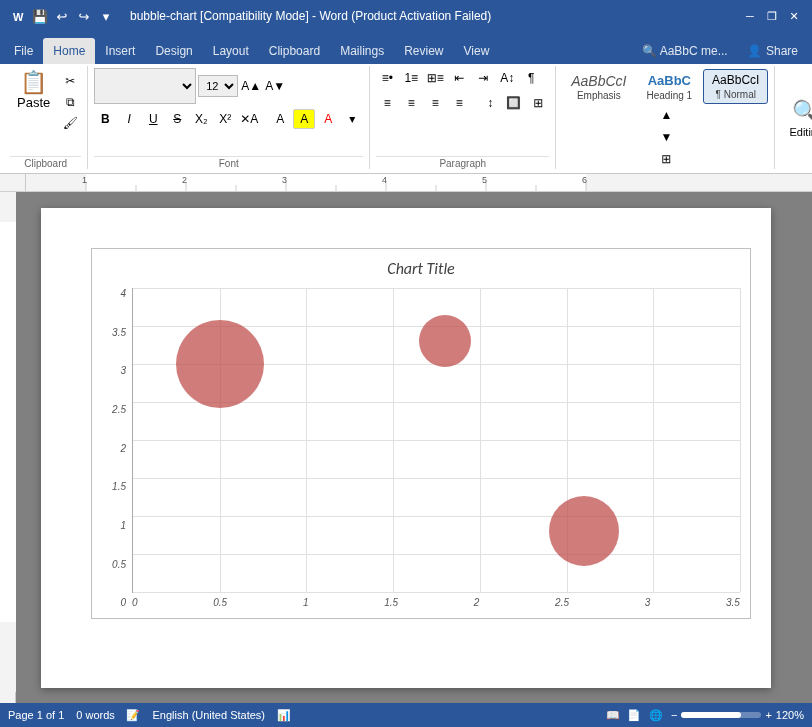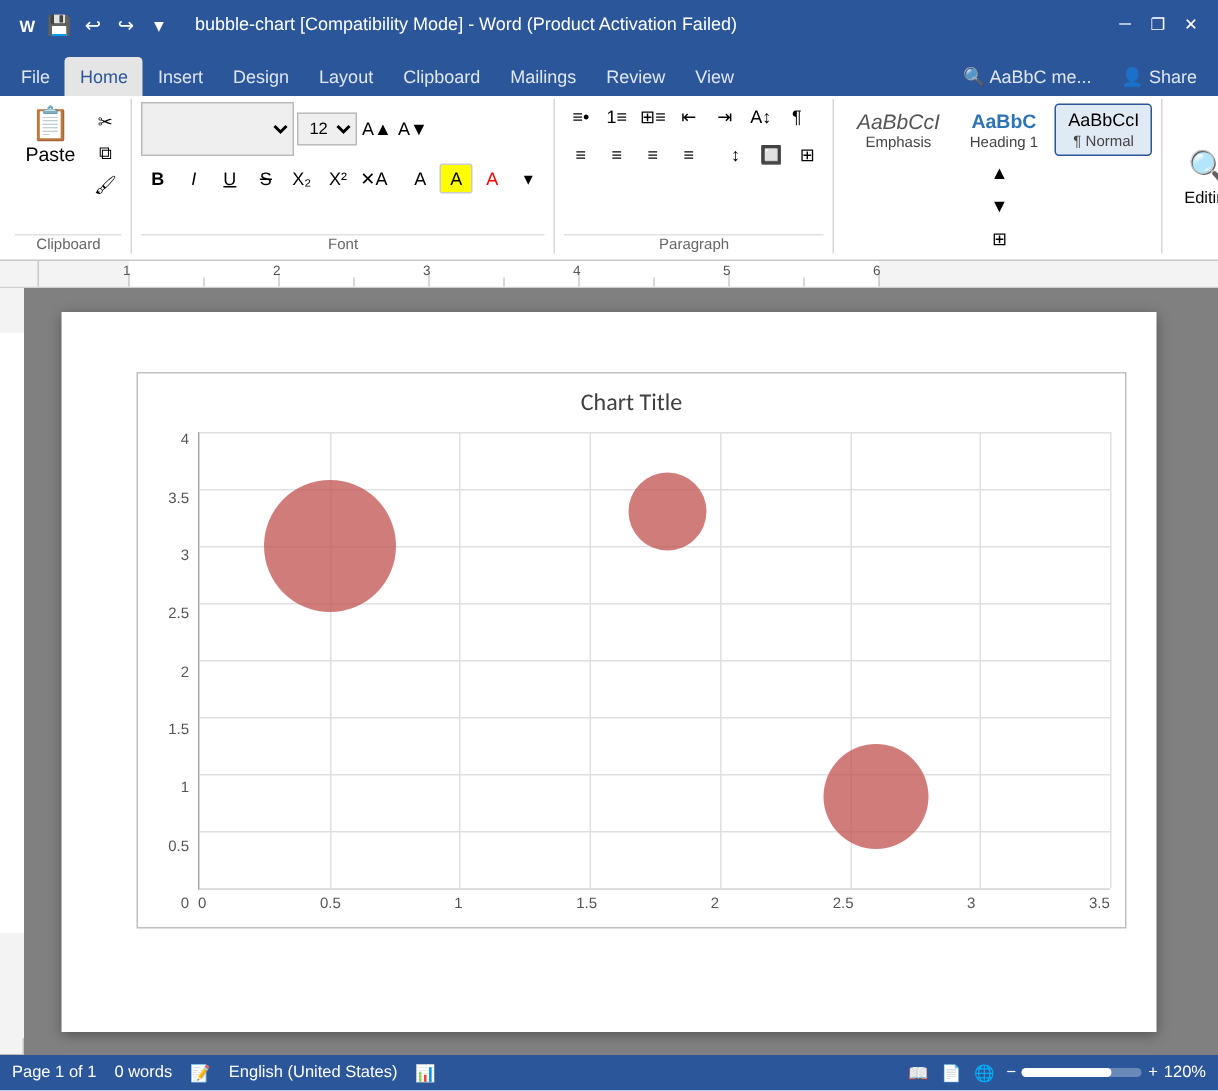--- a/index.html
+++ b/index.html
@@ -161,20 +161,21 @@
       position: relative;
     }
 
     .doc-page {
       background: white;
       width: 730px;
       min-height: 480px;
       box-shadow: 0 2px 8px rgba(0,0,0,0.35);
       padding: 30px 40px 40px 50px;
       position: relative;
+      font-style: italic;
     }
 
     
     .chart-container {
       border: 1px solid #c0c0c0;
       padding: 10px;
       margin: 10px auto;
       width: 660px;
     }
     .chart-title {

